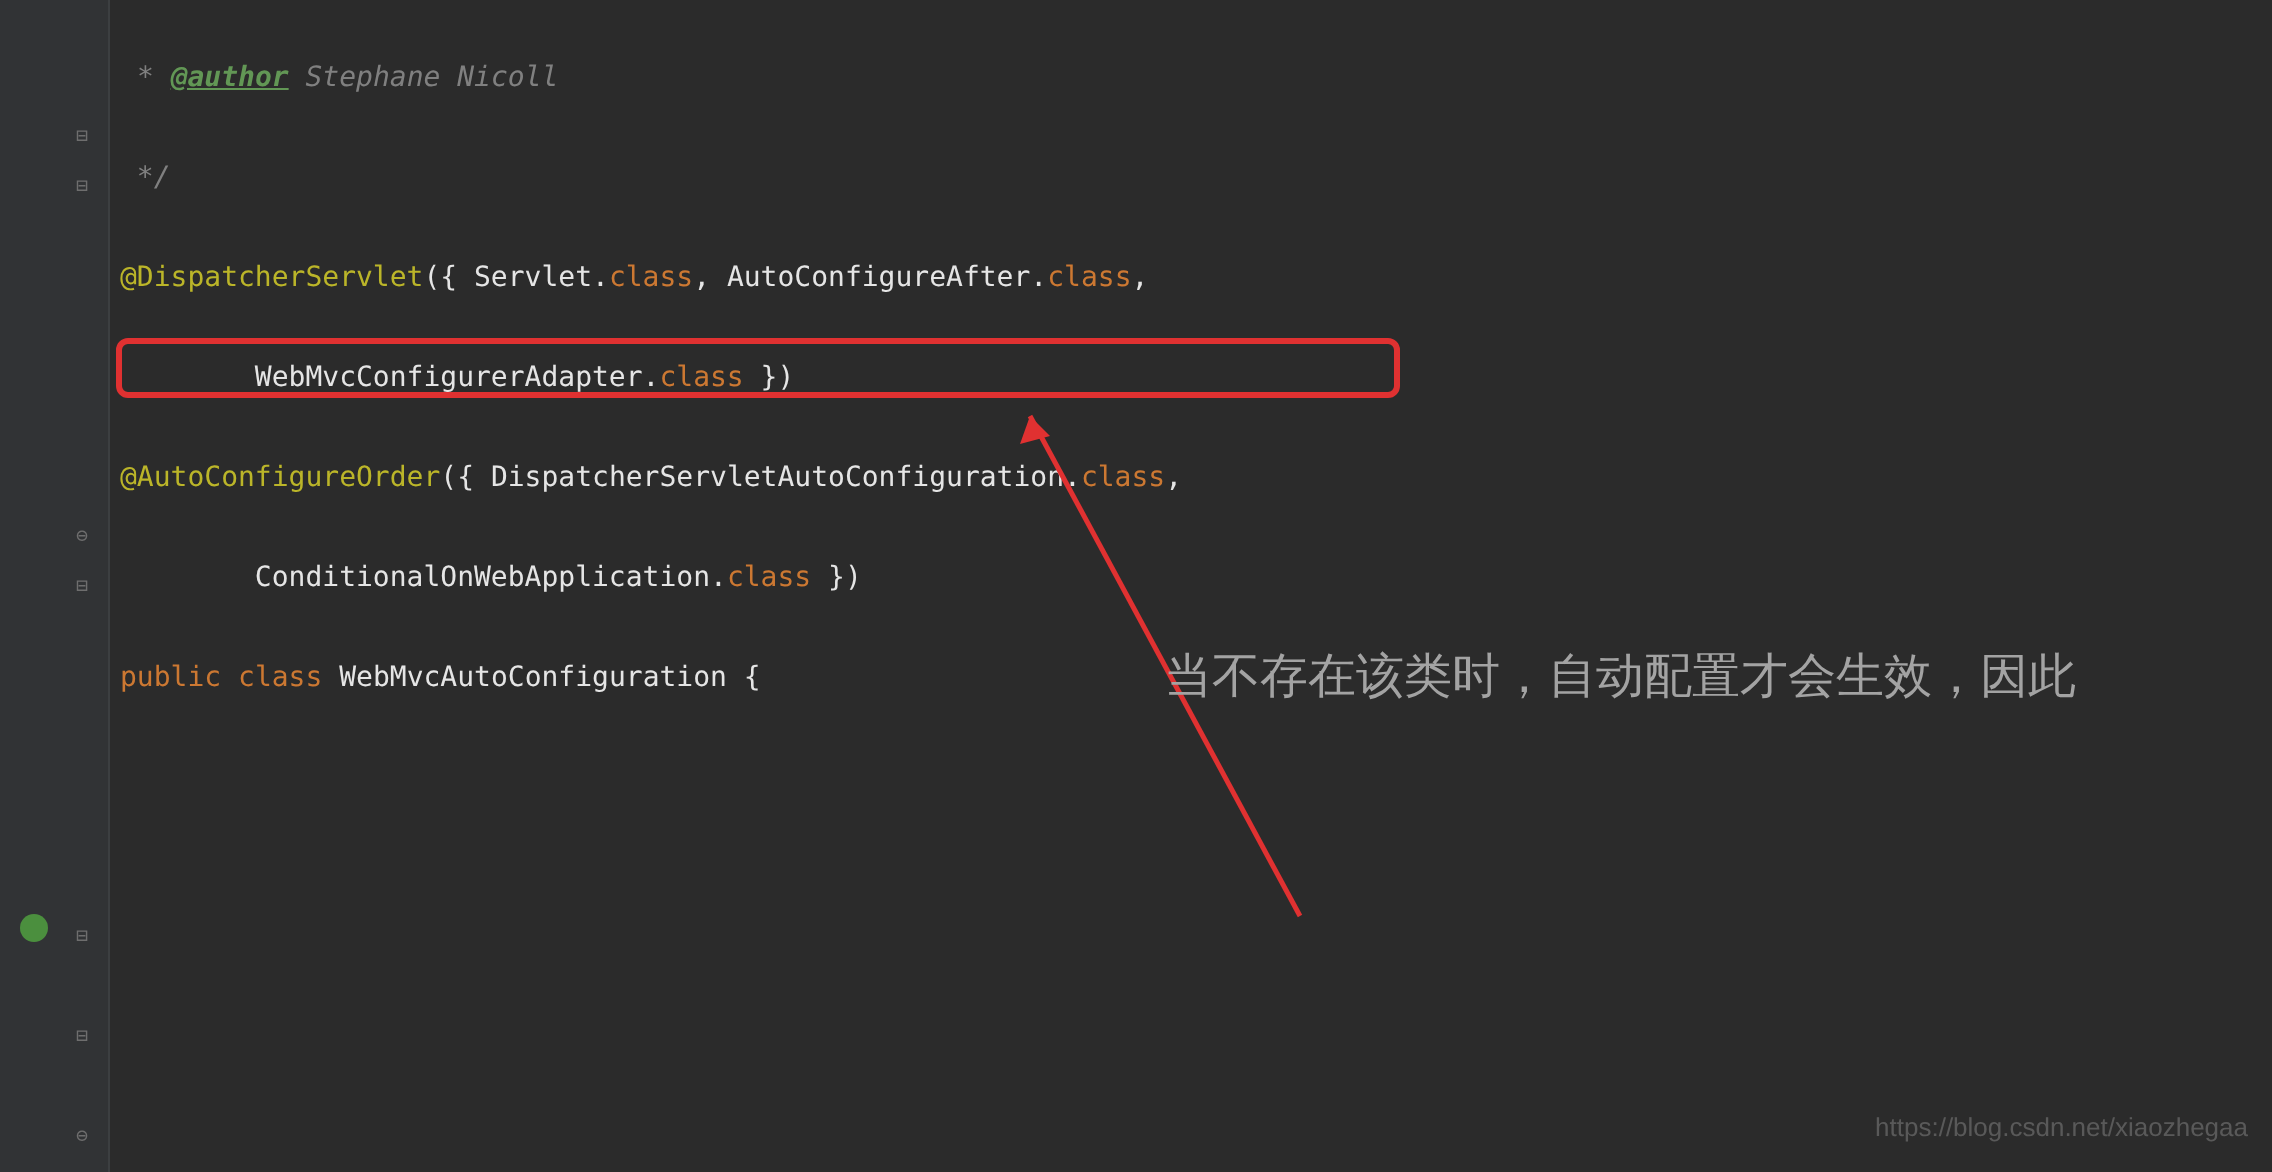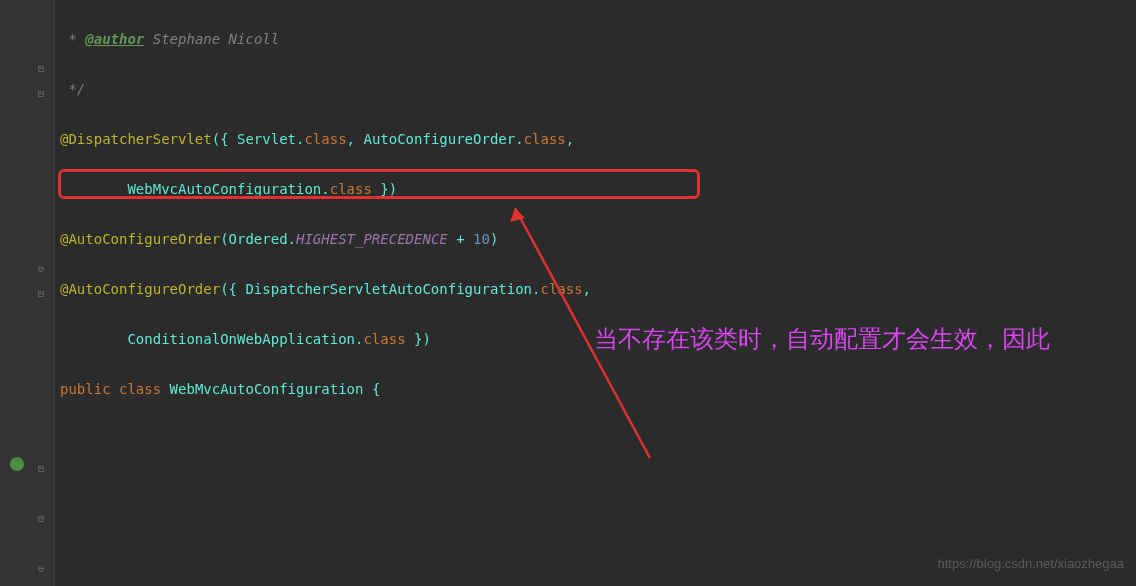--- a/index.html
+++ b/index.html
@@ -35,36 +35,35 @@
   white-space: pre;
 }
 .line { height: 25px; }
 .comment { color: #808080; font-style: italic; }
 .doc-tag { color: #629755; font-weight: bold; font-style: italic; text-decoration: underline; }
 .doc-text { color: #808080; font-style: italic; }
 .annotation { color: #bbb529; }
 .keyword { color: #cc7832; }
 .number { color: #6897bb; }
 .static-const { color: #9876aa; font-style: italic; }
-.default { color: #5eead4; }
+.default { color: #e5e5e5; }
 
 .highlight-box {
   position: absolute;
   border: 3px solid #e03131;
   border-radius: 6px;
   pointer-events: none;
 }
 .annotation-text {
   position: absolute;
-  color: #d946ef;
+  color: #a3a3a3;
   font-family: 'Microsoft YaHei', sans-serif;
   font-size: 24px;
   line-height: 38px;
   pointer-events: none;
-  margin-left: 12px;
 }
 .arrow-svg {
   position: absolute;
   pointer-events: none;
 }
 .watermark {
   position: absolute;
   right: 12px;
   bottom: 10px;
   color: #808080;
@@ -90,23 +89,22 @@
   <span class="gutter-icon" style="top:281px;">⊟</span>
   <div class="circle-icon" style="top:457px; left:10px; background:#4b8f3e;"></div>
   <span class="gutter-icon" style="top:456px;">⊟</span>
   <span class="gutter-icon" style="top:506px;">⊟</span>
   <span class="gutter-icon" style="top:556px;">⊖</span>
 </div>
 
 <div class="editor">
 <div class="line"> <span class="comment">*</span> <span class="doc-tag">@author</span><span class="doc-text"> Stephane Nicoll</span></div>
 <div class="line"><span class="comment"> */</span></div>
-<div class="line"><span class="annotation">@DispatcherServlet</span><span class="default">({ Servlet.</span><span class="keyword">class</span><span class="default">, AutoConfigureOrder.</span><span class="keyword">class</span><span class="default">,</span></div>
-<div class="line"><span class="default">        WebMvcAutoConfiguration.</span><span class="keyword">class</span><span class="default"> })</span></div>
-<div class="line"><span class="annotation">@AutoConfigureOrder</span><span class="default">(Ordered.</span><span class="static-const">HIGHEST_PRECEDENCE</span><span class="default"> + </span><span class="number">10</span><span class="default">)</span></div>
+<div class="line"><span class="annotation">@DispatcherServlet</span><span class="default">({ Servlet.</span><span class="keyword">class</span><span class="default">, AutoConfigureAfter.</span><span class="keyword">class</span><span class="default">,</span></div>
+<div class="line"><span class="default">        WebMvcConfigurerAdapter.</span><span class="keyword">class</span><span class="default"> })</span></div>
 <div class="line"><span class="annotation">@AutoConfigureOrder</span><span class="default">({ DispatcherServletAutoConfiguration.</span><span class="keyword">class</span><span class="default">,</span></div>
 <div class="line"><span class="default">        ConditionalOnWebApplication.</span><span class="keyword">class</span><span class="default"> })</span></div>
 <div class="line"><span class="keyword">public</span> <span class="keyword">class</span><span class="default"> WebMvcAutoConfiguration {</span></div>
 
 
 
 
 
 
 

